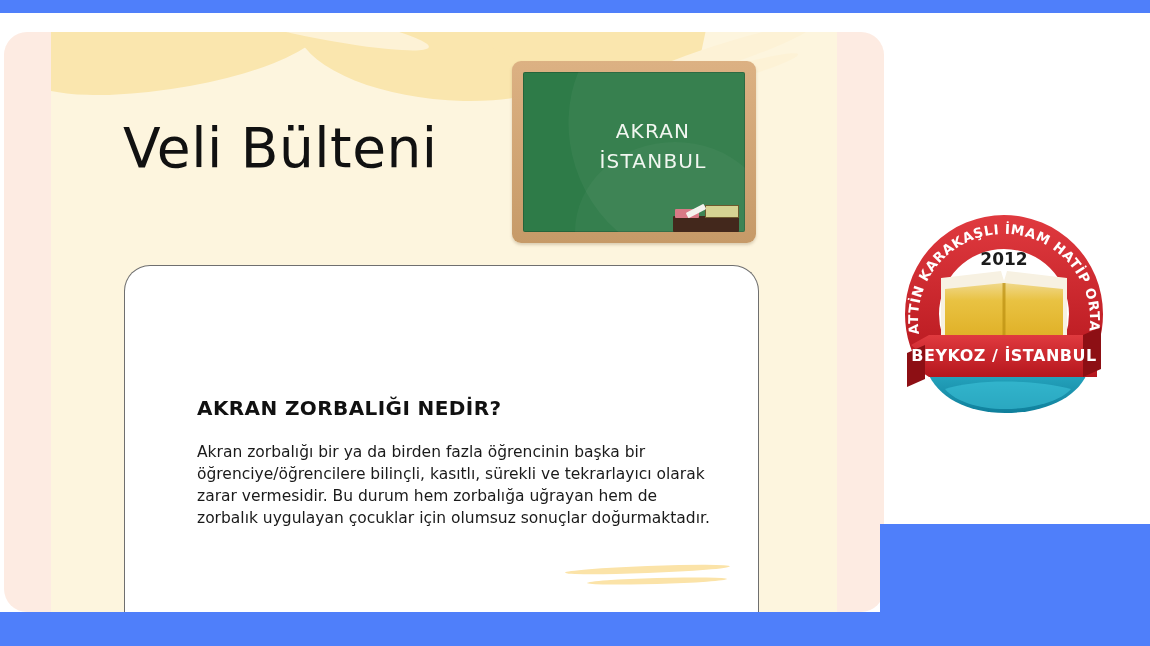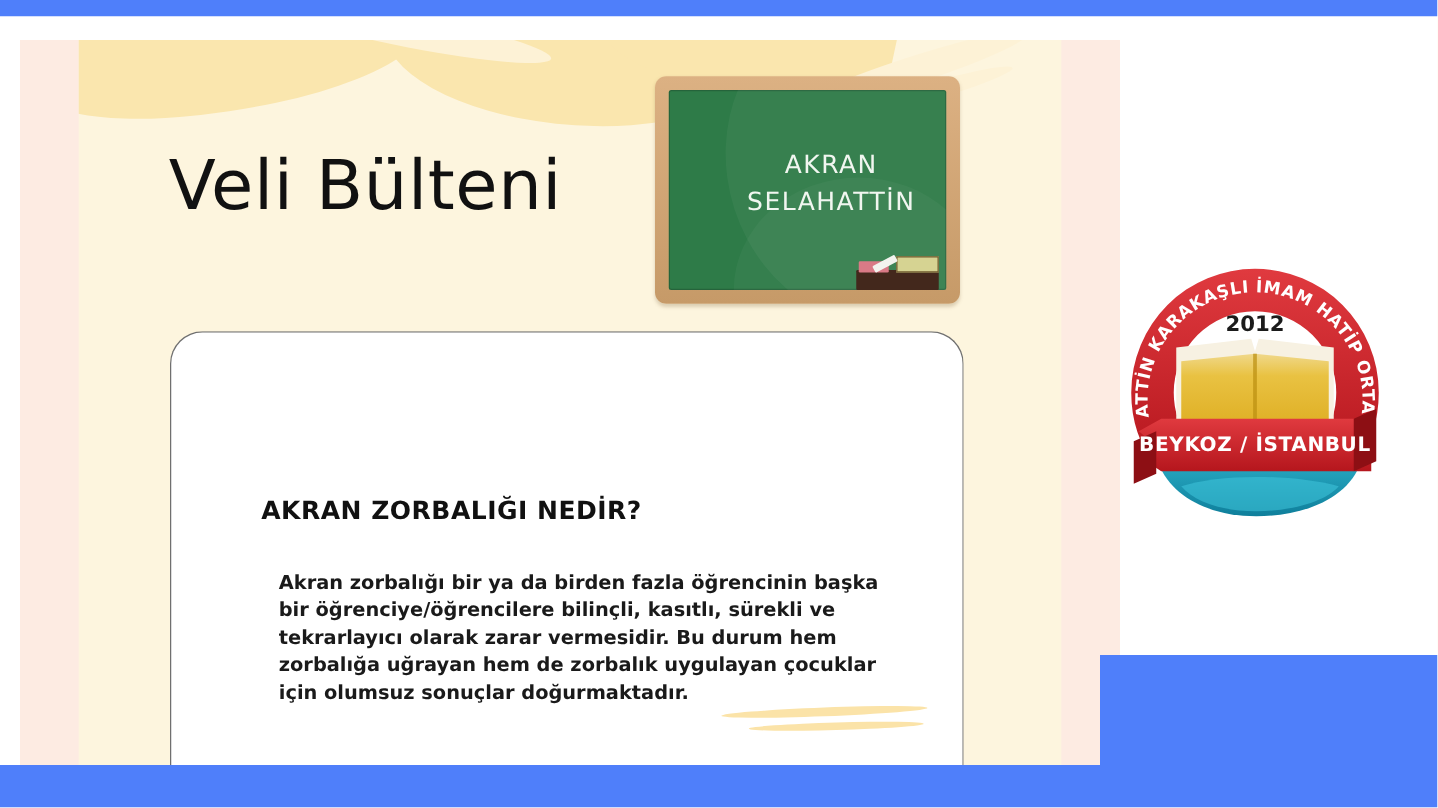--- a/index.html
+++ b/index.html
@@ -31,24 +31,25 @@
   .rightblock {
     position: absolute;
     left: 880px; top: 524px;
     width: 270px; height: 88px;
     background: #4f7ffa;
   }
 
   
   .slide {
     position: absolute;
-    left: 16px; top: 32px;
+    left: 4px; top: 32px;
     width: 880px; height: 580px;
     background: #fdebe2;
     overflow: hidden;
+    border-radius: 23px;
   }
   .slide-inner {
     position: absolute;
     left: 47px; top: 0;
     width: 786px; height: 580px;
     background: #fdf5de;
     overflow: hidden;
   }
 
   
@@ -216,21 +217,21 @@
   }
   .card-body {
     position: absolute;
     left: 72px; top: 175px;
     width: 520px;
     font-size: 15.5px;
     line-height: 1.42;
     color: #1a1a1a;
     font-family: "DejaVu Sans", sans-serif;
   }
-  .card-body p { margin: 14px; font-weight: bold; }
+  .card-body p { margin: 0; }
 
   .swoosh {
     position: absolute;
     background: #fbe3a8;
     border-radius: 50%;
     pointer-events: none;
   }
   .swoosh-1 {
     left: 440px; top: 300px;
     width: 165px; height: 7px;
@@ -267,21 +268,21 @@
 
     <div class="title">Veli Bülteni</div>
 
     <div class="chalkboard">
       <div class="board-frame"></div>
       <div class="board-inner">
         <div class="board-gloss"></div>
         <div class="board-gloss2"></div>
         <div class="board-text">
           <span>AKRAN</span>
-          <span>SELAHATTİN</span>
+          <span>İSTANBUL</span>
         </div>
         <div class="tray"></div>
         <div class="eraser-yellow"></div>
         <div class="eraser-pink"></div>
         <div class="chalk"></div>
       </div>
     </div>
 
     <div class="card">
       <div class="card-heading">AKRAN ZORBALIĞI NEDİR?</div>

